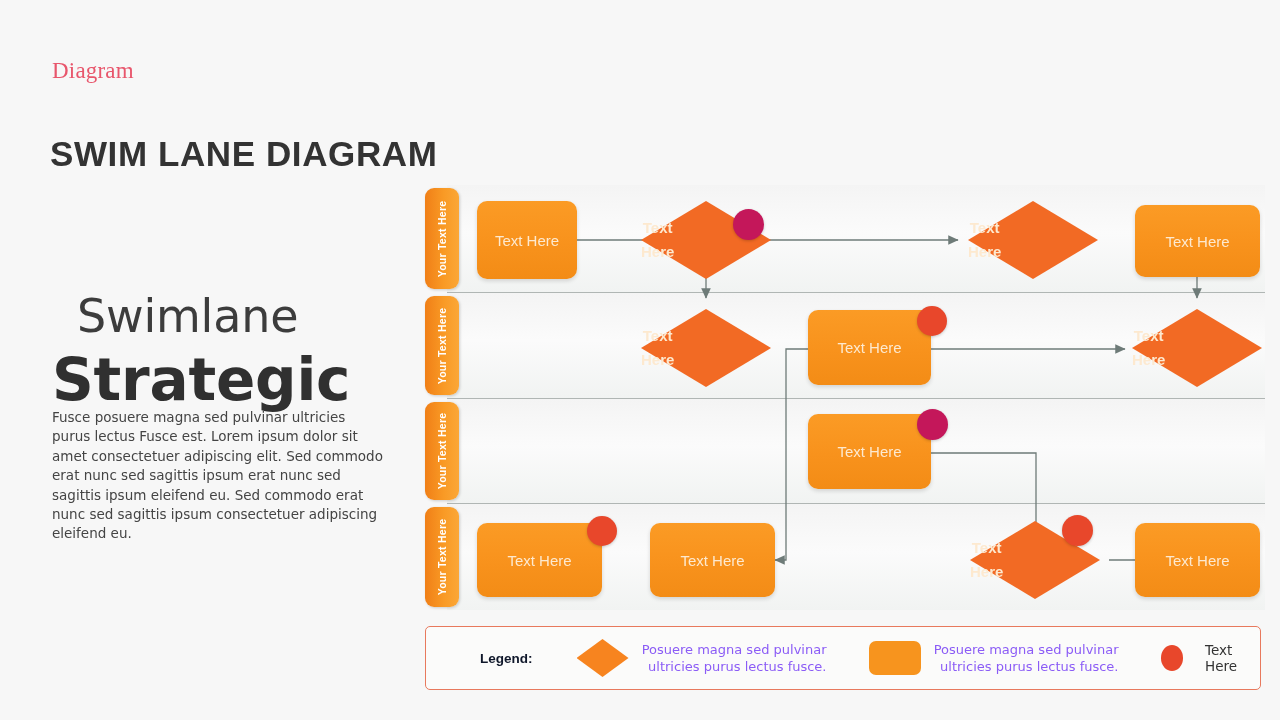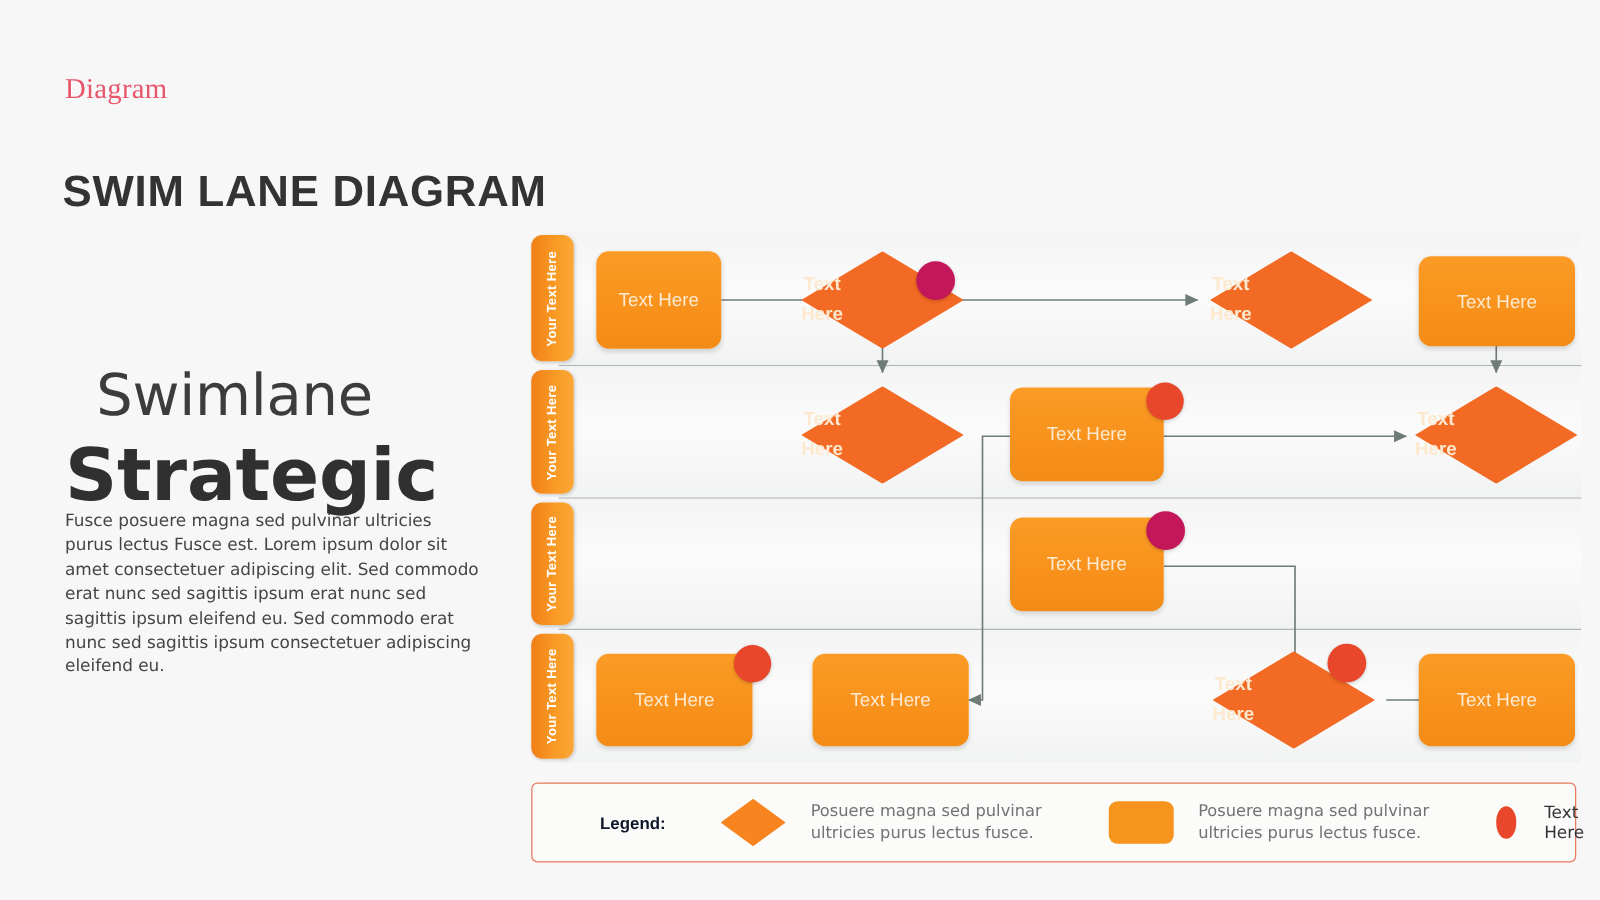--- a/index.html
+++ b/index.html
@@ -86,21 +86,21 @@
   }
   #legend-label{
     margin-left:54px;font-size:13.5px;font-weight:bold;color:#0f172a;
     font-family:"Liberation Sans", sans-serif;
   }
   .lg-item{display:flex;align-items:center;}
   .lg-diamond{width:52px;height:38px;background:#f7841f;
     clip-path:polygon(50% 0,100% 50%,50% 100%,0 50%);margin-left:44px;}
   .lg-rect{width:52px;height:34px;border-radius:7px;background:#f7941e;margin-left:42px;}
   .lg-circle{width:26px;height:26px;border-radius:50%;background:#e8472b;margin-left:42px;}
-  .lg-text{margin-left:20px;font-size:13px;line-height:17px;color:#737373;width:196px;}
+  .lg-text{margin-left:2px;font-size:13px;line-height:17px;color:#8b5cf6;width:196px;text-align:right;}
   .lg-text-short{margin-left:22px;font-size:13.5px;color:#333;}
 </style>
 </head>
 <body>
 
 <div id="kicker">Diagram</div>
 <div id="main-title">SWIM LANE DIAGRAM</div>
 
 <div id="lede-1">Swimlane</div>
 <div id="lede-2">Strategic</div>

